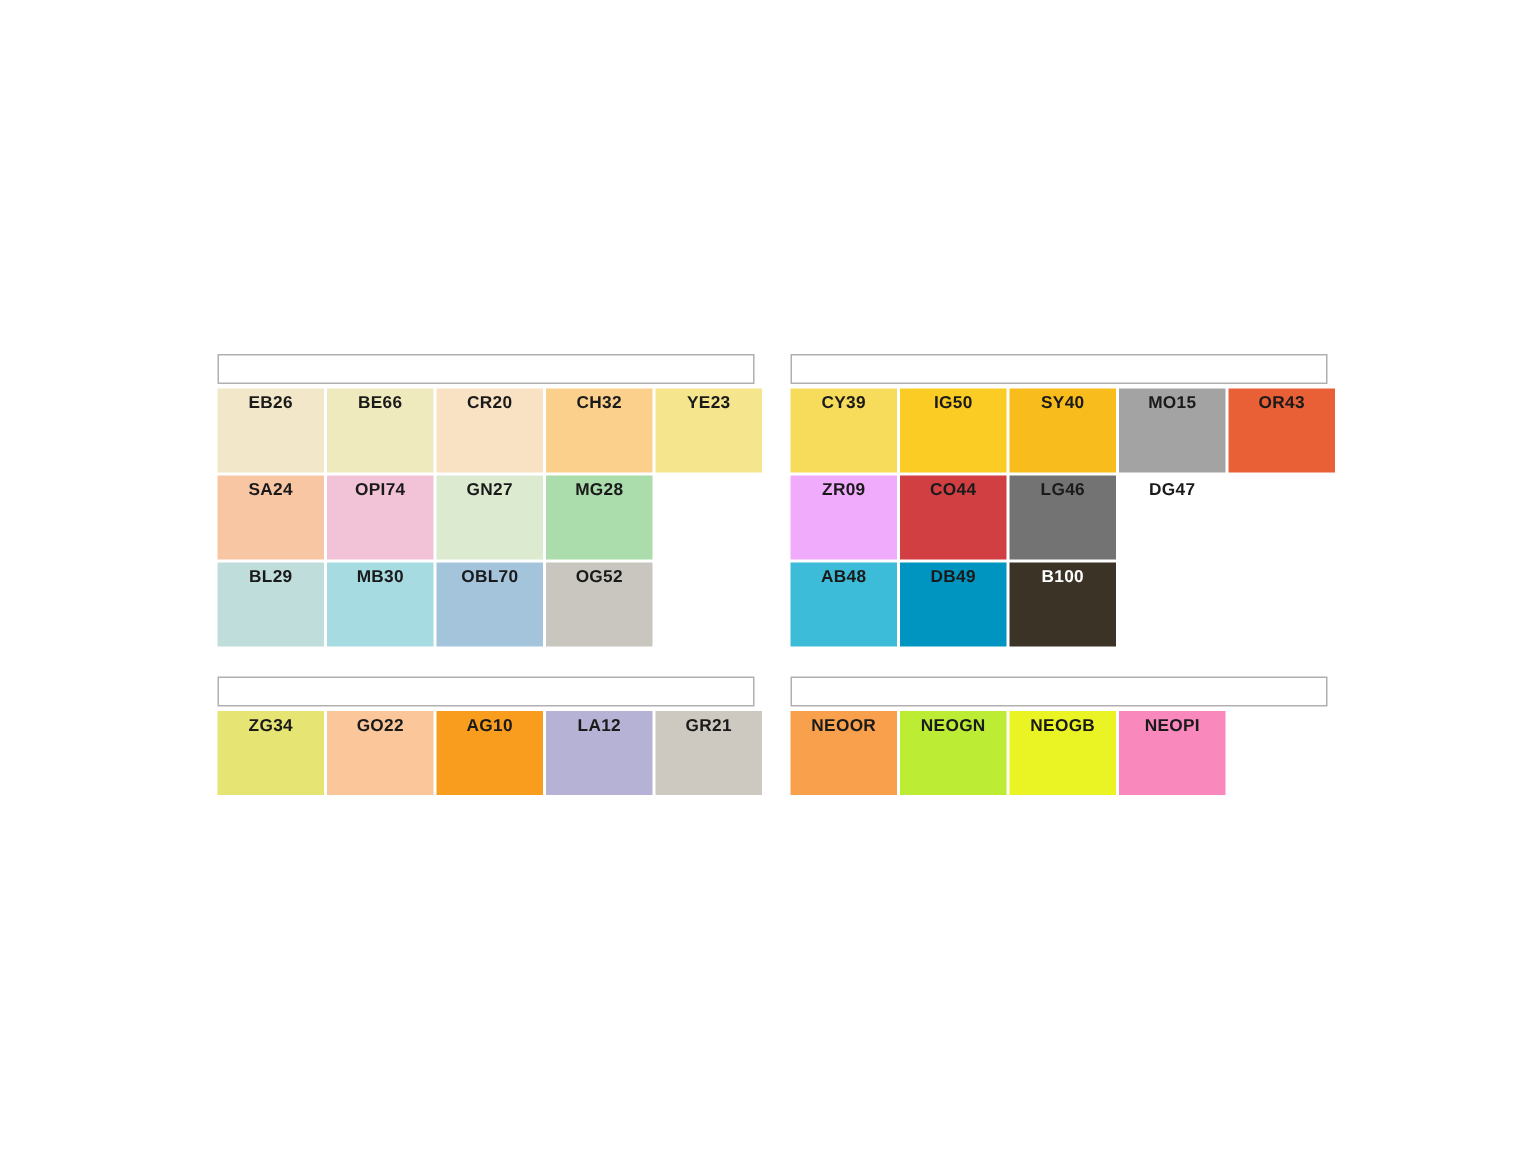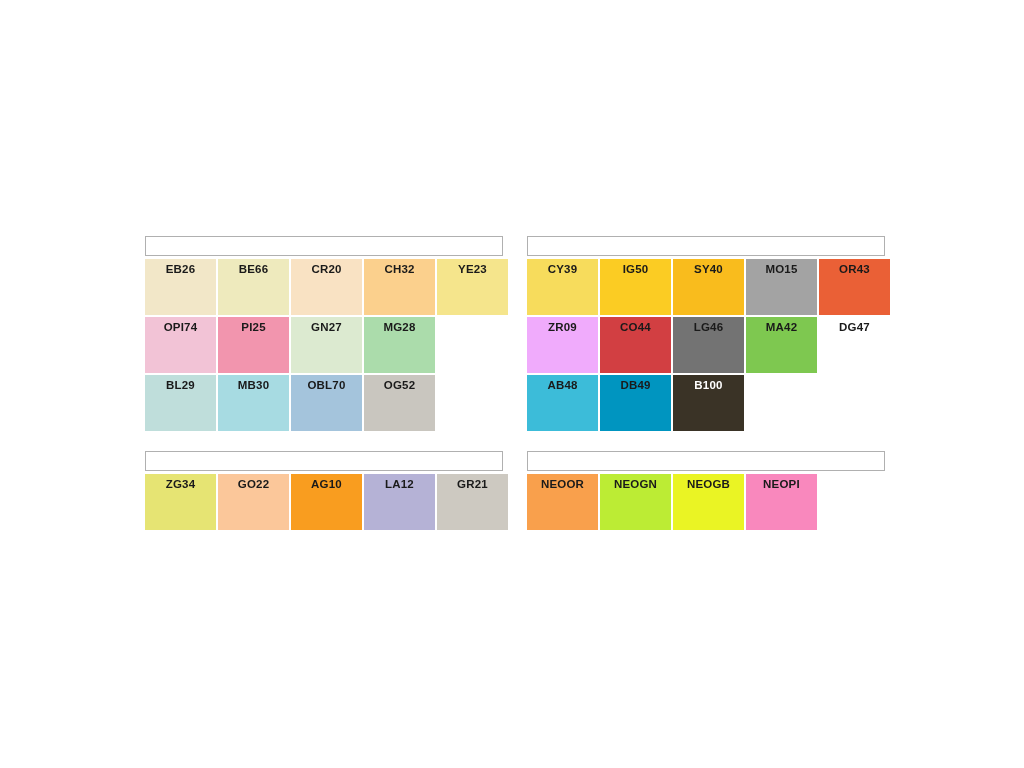--- a/index.html
+++ b/index.html
@@ -97,26 +97,26 @@
             <span class="swatch-label">CR20</span>
           </div>
           <div class="swatch" style="background: rgb(251, 208, 141);">
             <span class="swatch-label">CH32</span>
           </div>
           <div class="swatch" style="background: rgb(245, 229, 140);">
             <span class="swatch-label">YE23</span>
           </div>
         </div>
         <div class="swatch-row">
+          <div class="swatch" style="background: rgb(249, 198, 164);">
+            <span class="swatch-label">SA24</span>
+          </div>
           <div class="swatch" style="background: rgb(242, 195, 214);">
             <span class="swatch-label">OPI74</span>
           </div>
-          <div class="swatch" style="background: rgb(242, 149, 174);">
-            <span class="swatch-label">PI25</span>
-          </div>
           <div class="swatch" style="background: rgb(220, 234, 208);">
             <span class="swatch-label">GN27</span>
           </div>
           <div class="swatch" style="background: rgb(171, 220, 171);">
             <span class="swatch-label">MG28</span>
           </div>
         </div>
         <div class="swatch-row">
           <div class="swatch" style="background: rgb(191, 222, 219);">
             <span class="swatch-label">BL29</span>
@@ -157,23 +157,20 @@
         <div class="swatch-row">
           <div class="swatch" style="background: #f0abfc;">
             <span class="swatch-label">ZR09</span>
           </div>
           <div class="swatch" style="background: rgb(210, 63, 66);">
             <span class="swatch-label">CO44</span>
           </div>
           <div class="swatch" style="background: #737373; padding-left: 21px;">
             <span class="swatch-label">LG46</span>
           </div>
-          <div class="swatch" style="background: rgb(126, 200, 80);">
-            <span class="swatch-label">MA42</span>
-          </div>
           <div class="swatch">
             <span class="swatch-label">DG47</span>
           </div>
         </div>
         <div class="swatch-row">
           <div class="swatch" style="background: rgb(60, 188, 217);">
             <span class="swatch-label">AB48</span>
           </div>
           <div class="swatch" style="background: rgb(0, 149, 192);">
             <span class="swatch-label">DB49</span>

